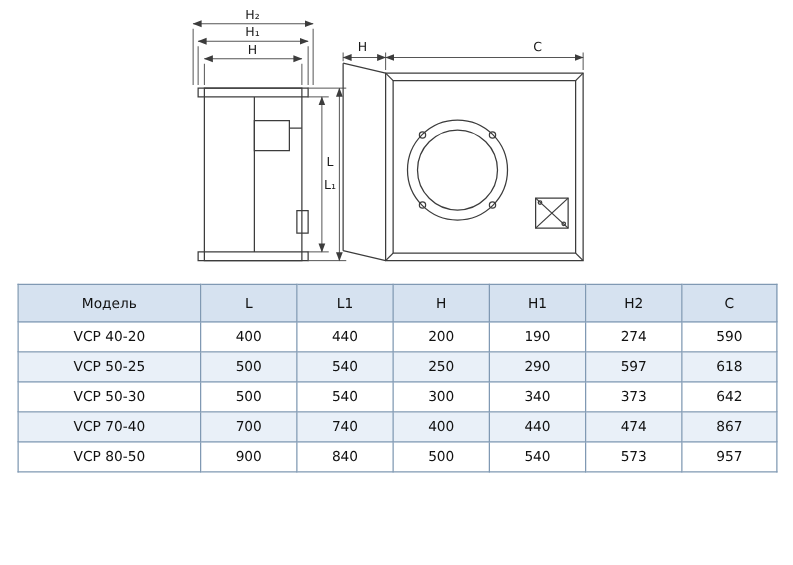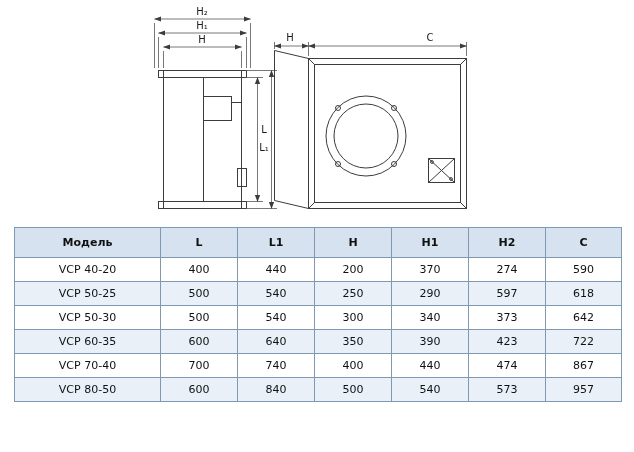--- a/index.html
+++ b/index.html
@@ -18,21 +18,21 @@
     position:absolute;left:14px;top:227px;width:607px;
     border-collapse:collapse;table-layout:fixed;
     background:var(--row-bg,#ffffff);
   }
   table.dims th, table.dims td{
     border:1px solid var(--border,#8099b3);
     text-align:center;vertical-align:middle;
     font-size:11px;padding:0;
   }
   table.dims th{
-    height:29px;font-weight:bold;
+    height:29px;font-weight:normal;
     background:var(--header-bg,#d6e2f0);
   }
   table.dims td{height:23px;}
   table.dims tbody tr:nth-child(even){background:var(--row-alt-bg,#e9f0f8);}
 </style>
 </head>
 <body>
 
 <div class="page">
 
@@ -135,21 +135,21 @@
         <th>H2</th>
         <th>C</th>
       </tr>
     </thead>
     <tbody>
         <tr>
           <td>VCP 40-20</td>
           <td>400</td>
           <td>440</td>
           <td>200</td>
-          <td>370</td>
+          <td>190</td>
           <td>274</td>
           <td>590</td>
         </tr>
         <tr>
           <td>VCP 50-25</td>
           <td>500</td>
           <td>540</td>
           <td>250</td>
           <td>290</td>
           <td>597</td>
@@ -158,40 +158,31 @@
         <tr>
           <td>VCP 50-30</td>
           <td>500</td>
           <td>540</td>
           <td>300</td>
           <td>340</td>
           <td>373</td>
           <td>642</td>
         </tr>
         <tr>
-          <td>VCP 60-35</td>
-          <td>600</td>
-          <td>640</td>
-          <td>350</td>
-          <td>390</td>
-          <td>423</td>
-          <td>722</td>
-        </tr>
-        <tr>
           <td>VCP 70-40</td>
           <td>700</td>
           <td>740</td>
           <td>400</td>
           <td>440</td>
           <td>474</td>
           <td>867</td>
         </tr>
         <tr>
           <td>VCP 80-50</td>
-          <td>600</td>
+          <td>900</td>
           <td>840</td>
           <td>500</td>
           <td>540</td>
           <td>573</td>
           <td>957</td>
         </tr>
       </tbody>
   </table>
 
 </div>

